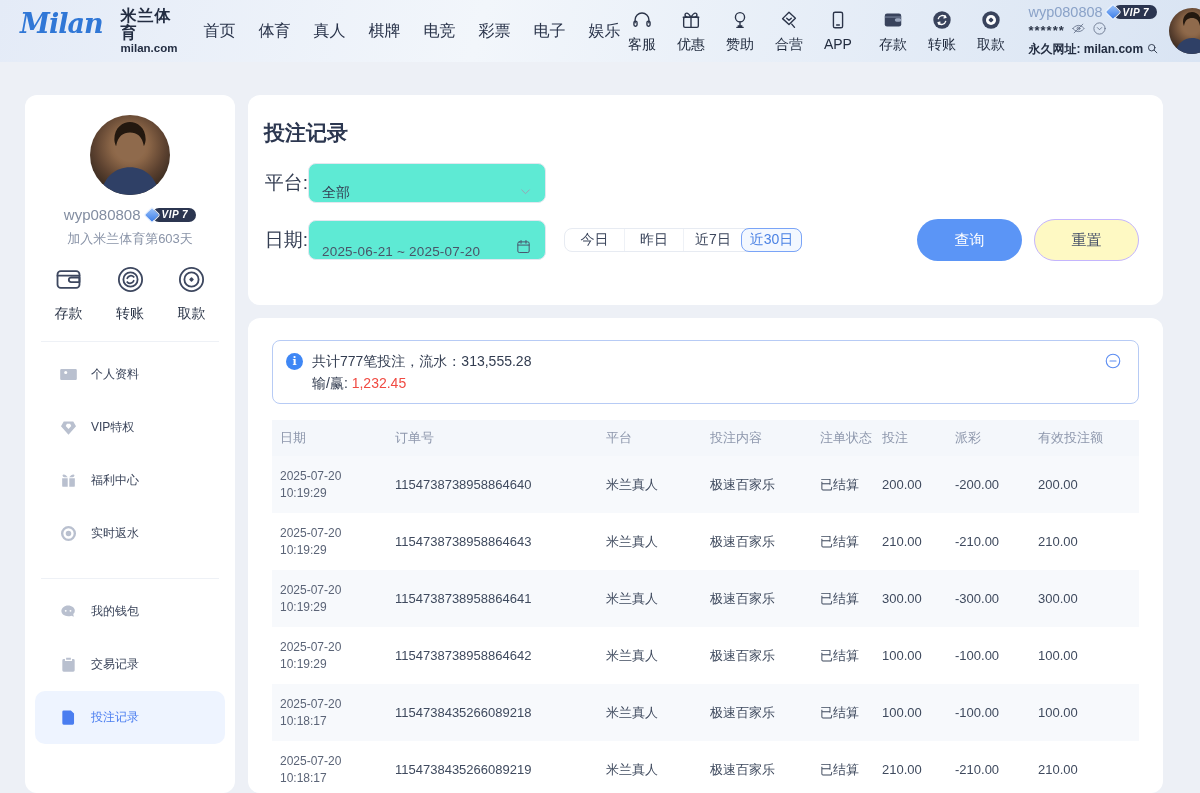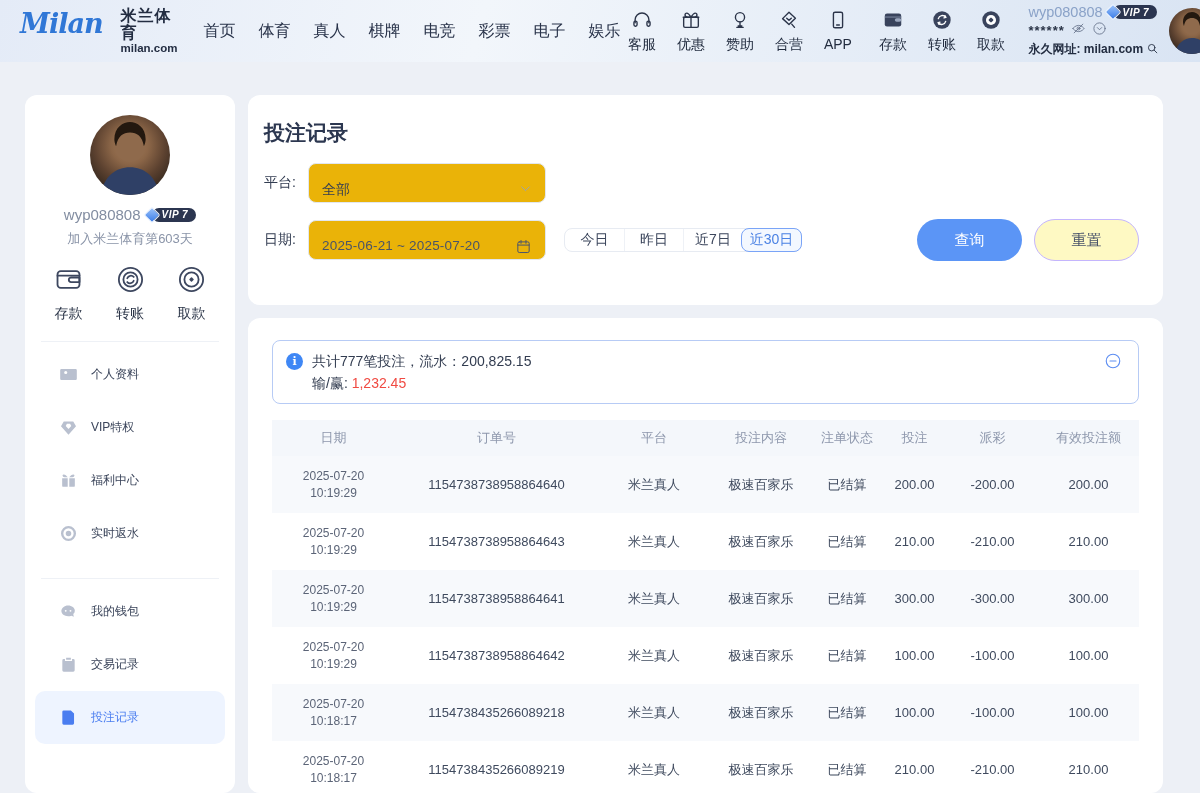--- a/index.html
+++ b/index.html
@@ -73,24 +73,24 @@
   .sb-item.active svg{ fill:#4a7df0; }
   .sb-item.active .sb-item-label{ color:#4a7df0; }
   
   .card-filter{
     position:absolute; left:248px; top:95px; width:915px; height:210px;
     background:#fff; border-radius:12px; padding:24px 24px 0 16px;
   }
   .page-title{ font-size:21px; font-weight:600; color:#2c3750; }
   .page-subtitle{ font-size:13px; color:#7185b5; margin-top:13px; }
   .filter-row{ display:flex; align-items:center; margin-top:16px; }
-  .filter-label{ width:44px; font-size:14px; color:#333d52; flex:none; }
+  .filter-label{ width:44px; font-size:19px; color:#333d52; flex:none;text-align:right; }
   .select-box,.date-box{
     width:238px; height:40px; border:1px solid #e2e7ef; border-radius:8px;
-    display:flex; align-items:flex-start; padding:17px 13px; cursor:pointer; background:#eab308;
+    display:flex; align-items:flex-end; padding:0 13px; cursor:pointer; background:#5eead4;
   }
   .select-value{ font-size:14px; color:#333d52; flex:1; }
   .select-box svg{ width:13px; height:13px; stroke:#99a2b5; fill:none; stroke-width:1.8; stroke-linecap:round;}
   .date-value{ font-size:13.5px; color:#4a5468; flex:1; letter-spacing:.2px;}
   .date-box svg{ width:17px; height:17px; stroke:#4a546c; fill:none; stroke-width:1.4; stroke-linecap:round;}
   .quick-group{ display:flex; margin-left:18px; border:1px solid #e7ebf2; border-radius:8px; height:24px; }
   .quick-btn{
     width:59px; display:flex; align-items:center; justify-content:center;
     font-size:14px; color:#3c465c; cursor:pointer; border-left:1px solid #eef1f6;
   }
@@ -117,21 +117,20 @@
     margin-top:3px; flex:none; font-family:"DejaVu Serif",serif;
   }
   .summary-text{ margin-left:9px; }
   .summary-line{ font-size:14px; color:#323c50; line-height:22px; }
   .winloss-value{ color:#f04a42; }
   .collapse-icon{ margin-left:auto; margin-top:2px; cursor:pointer; }
   .collapse-icon svg{ width:18px; height:18px; stroke:#5c8df2; fill:none; stroke-width:1.5; stroke-linecap:round;}
   .grid-row{
     display:grid;
     grid-template-columns:115px 211px 104px 110px 62px 73px 83px 1fr;
-    text-align:center;
   }
   .table{ margin-top:16px; }
   .thead{ background:#f4f7fb; height:36px; align-items:center; }
   .th{ font-size:13px; color:#8d97ac; padding-left:8px; white-space:nowrap; }
   .tr{ min-height:57px; align-items:center; }
   .tr:nth-child(even){ background:#f7f9fc; }
   .td{ font-size:13px; color:#3f4a5e; padding-left:8px; white-space:nowrap; }
   .td-date{ font-size:12px; color:#5b6477; line-height:17px; }
 </style>
 </head>
@@ -389,21 +388,21 @@
       <div class="btn btn-primary">查询</div>
       <div class="btn btn-plain">重置</div>
     </div>
   </div>
 </div>
 
 <div class="card-table">
   <div class="summary">
     <span class="info-icon">i</span>
     <div class="summary-text">
-      <div class="summary-line">共计777笔投注，流水：200,825.15</div>
+      <div class="summary-line">共计777笔投注，流水：313,555.28</div>
       <div class="summary-line"><span>输/赢: </span><span class="winloss-value">1,232.45</span></div>
     </div>
     <span class="collapse-icon"><svg viewBox="0 0 24 24">
           <circle cx="12" cy="12" r="9"></circle>
           <path d="M8 12h8"></path>
         </svg></span>
   </div>
 
   <div class="table">
     <div class="grid-row thead">

